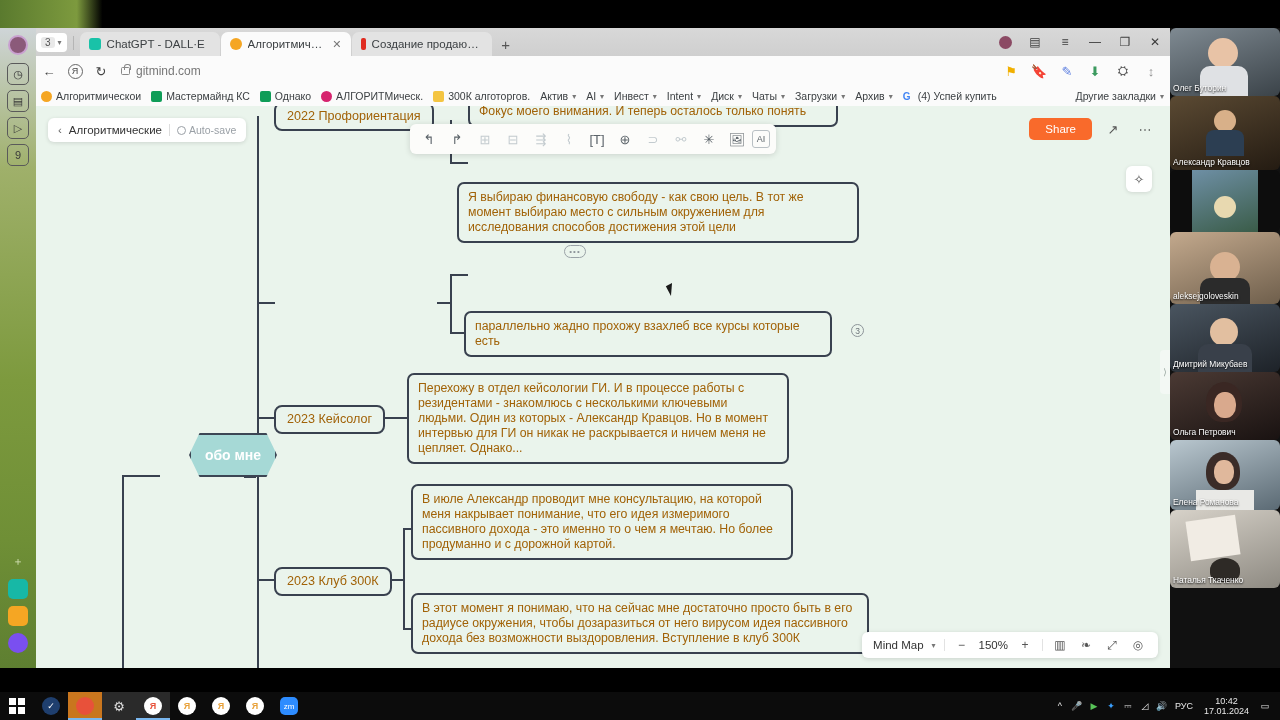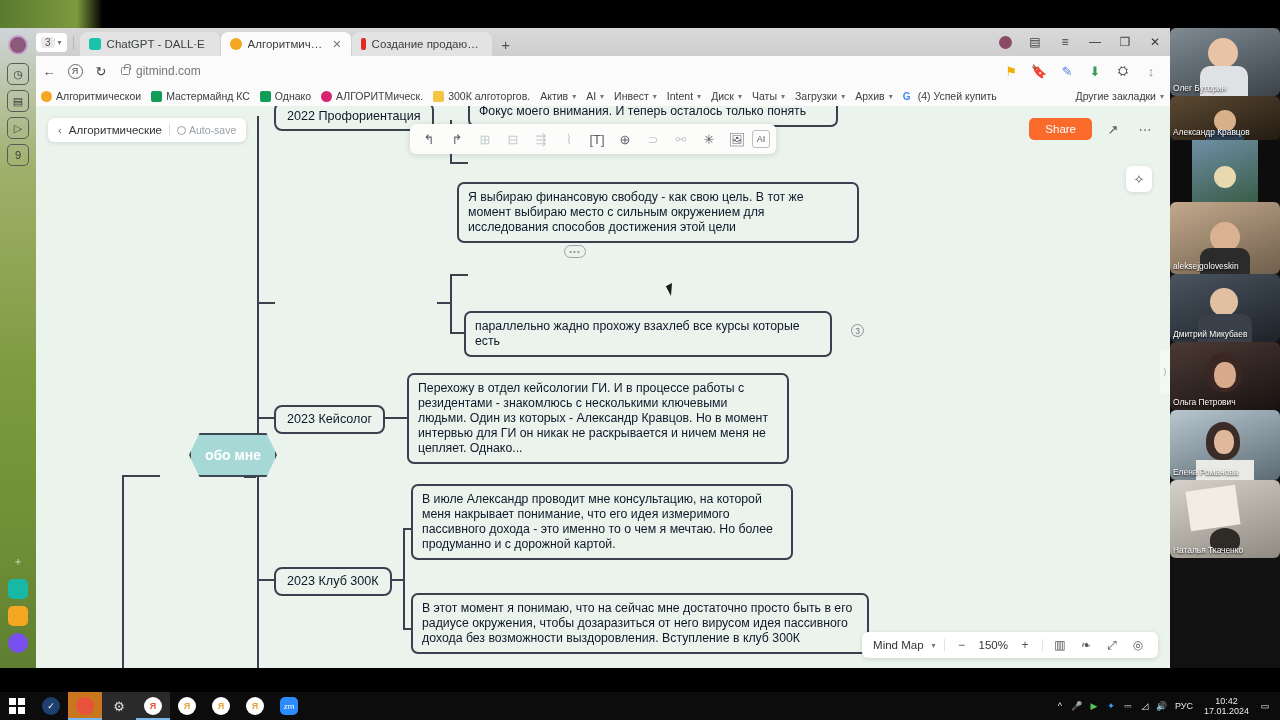--- a/index.html
+++ b/index.html
@@ -89,21 +89,21 @@
                align-items:center; gap:8px; padding:0 11px; font-size:11.5px; color:#333; z-index:20;}
   .bb-ic { width:18px;height:18px;display:flex;align-items:center;justify-content:center;color:#555;font-size:12px;}
   .bbsep { width:1px; height:12px; background:#e2e2e2; }
 
   .sidehandle { position:absolute; right:0; top:244px; width:10px; height:44px;
                 background:#f3f8f4; border-radius:4px 0 0 4px; display:flex;
                 align-items:center; justify-content:center; color:#9aa7a0; font-size:9px; }
 
   
   .node { position:absolute; background:#eaf4ec; border:2px solid #39414f; border-radius:7px;
-          color:#0f172a; font-size:12.3px; line-height:15px; padding:6px 9px; }
+          color:#a16207; font-size:12.3px; line-height:15px; padding:6px 9px; }
   .node.small { font-size:12.6px; padding:5px 11px; white-space:nowrap; border-radius:8px; }
   .node.selected { border-color:#3a4250; box-shadow:0 0 0 4px rgba(244,200,140,.55); background:#eaf4ec; }
   .center-node { position:absolute; width:88px; height:44px; background:#a6d9d6;
                  border:2.5px solid #3c4654; color:#fff; font-size:14px; font-weight:bold;
                  display:flex; align-items:center; justify-content:center;
                  clip-path:polygon(12% 0,88% 0,100% 50%,88% 100%,12% 100%,0 50%);
                  border-radius:10px; }
   .ln { position:absolute; background:#39414f; }
   .badge { position:absolute; width:13px;height:13px; border:1.4px solid #8d9499; border-radius:50%;
            color:#6b7378; font-size:8.5px; display:flex; align-items:center; justify-content:center;
@@ -409,21 +409,21 @@
       <div class="rail-app" style="background:#7a4ff0;border-radius:50%;"></div>
     </div>
   </div>
 
   <div id="videos">
     <div class="vtile" style="height:68px;background:linear-gradient(160deg,#7f8a92,#3b4349);">
       <div style="position:absolute;left:38px;top:10px;width:30px;height:30px;border-radius:50%;background:#e8c3a6;"></div>
       <div style="position:absolute;left:30px;top:38px;width:48px;height:32px;border-radius:10px 10px 0 0;background:#dfe1e4;"></div>
       <div class="vname">Олег Буторин</div>
     </div>
-    <div class="vtile" style="height:44px;background:linear-gradient(160deg,#5b4a33,#241b12);">
+    <div class="vtile" style="height:74px;background:linear-gradient(160deg,#5b4a33,#241b12);">
       <div style="position:absolute;left:44px;top:14px;width:22px;height:22px;border-radius:50%;background:#d8b089;"></div>
       <div style="position:absolute;left:36px;top:34px;width:38px;height:26px;border-radius:8px 8px 0 0;background:#2c3e52;"></div>
       <div class="vname">Александр Кравцов</div>
     </div>
     <div class="vtile" style="height:62px;background:#0d0d0d;">
       <div style="position:absolute;left:22px;top:0;width:66px;height:62px;background:linear-gradient(160deg,#6e8fa5,#3a5c48);"></div>
       <div style="position:absolute;left:44px;top:26px;width:22px;height:22px;border-radius:50%;background:#e8d9b0;"></div>
     </div>
     <div class="vtile" style="height:72px;background:linear-gradient(160deg,#c3a98d,#6f5f4c);">
       <div style="position:absolute;left:40px;top:20px;width:30px;height:30px;border-radius:50%;background:#d9b292;"></div>

